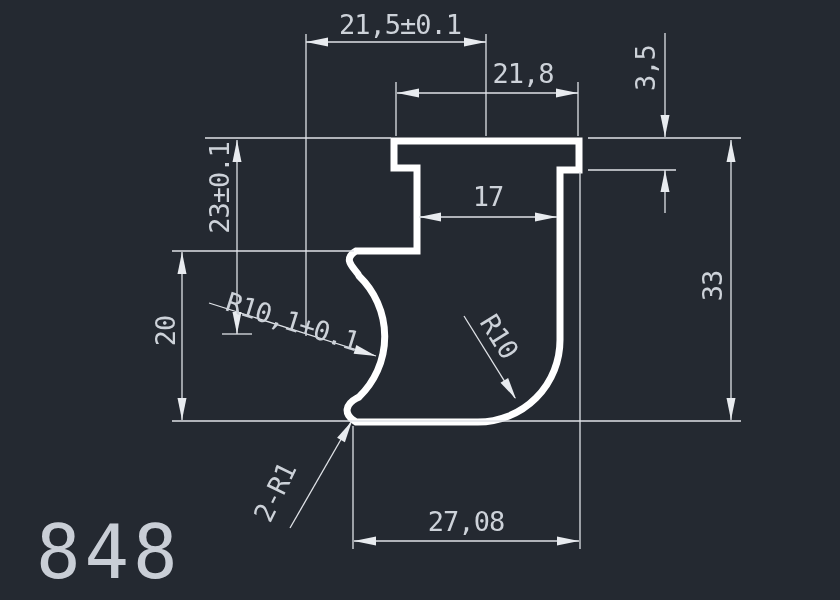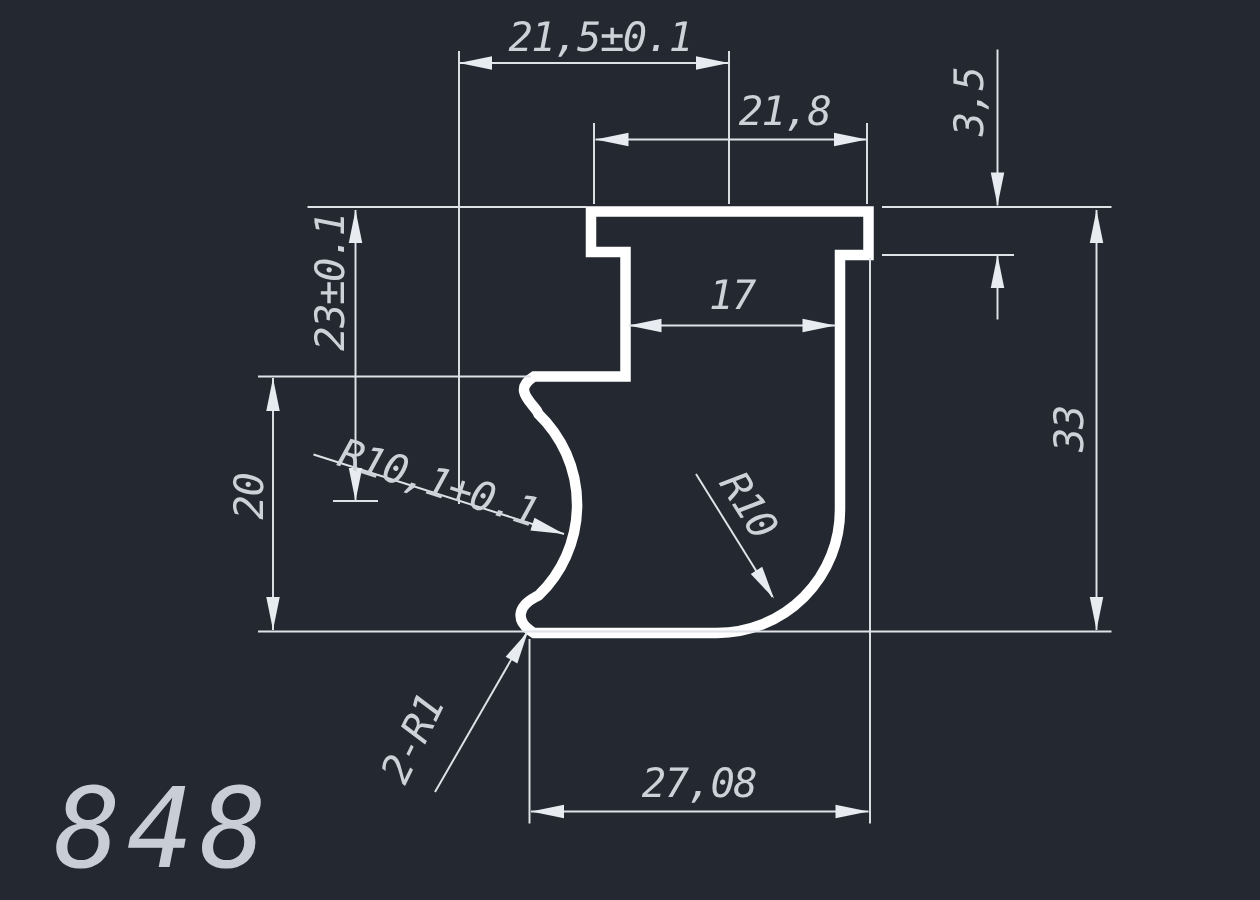--- a/index.html
+++ b/index.html
@@ -1,20 +1,19 @@
 <!DOCTYPE html>
 <html><head>
 <meta charset="utf-8">
 <style>
   html,body{margin:0;padding:0;background:#1c2027;}
   #canvas{
     width:840px;height:600px;position:relative;overflow:hidden;
     background:#242931;
     font-family:"DejaVu Sans Mono","Liberation Mono",monospace;
-    font-style:italic;
   }
   svg{display:block;}
   .thin{stroke:#dfe2e7;stroke-width:1.3;fill:none;}
   .arrow{fill:#e8ebef;stroke:none;}
   .profile{stroke:#ffffff;stroke-width:7;fill:none;stroke-linejoin:miter;stroke-miterlimit:4;}
   .dimtext{
     fill:#cdd2d9;font-size:27px;
     font-family:"DejaVu Sans Mono","Liberation Mono",monospace;
     letter-spacing:-1px;
   }

